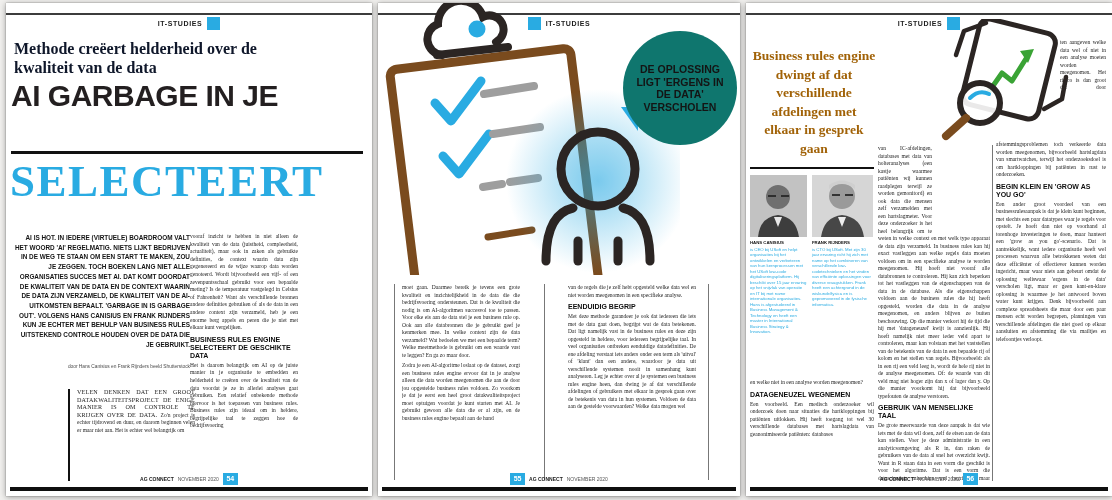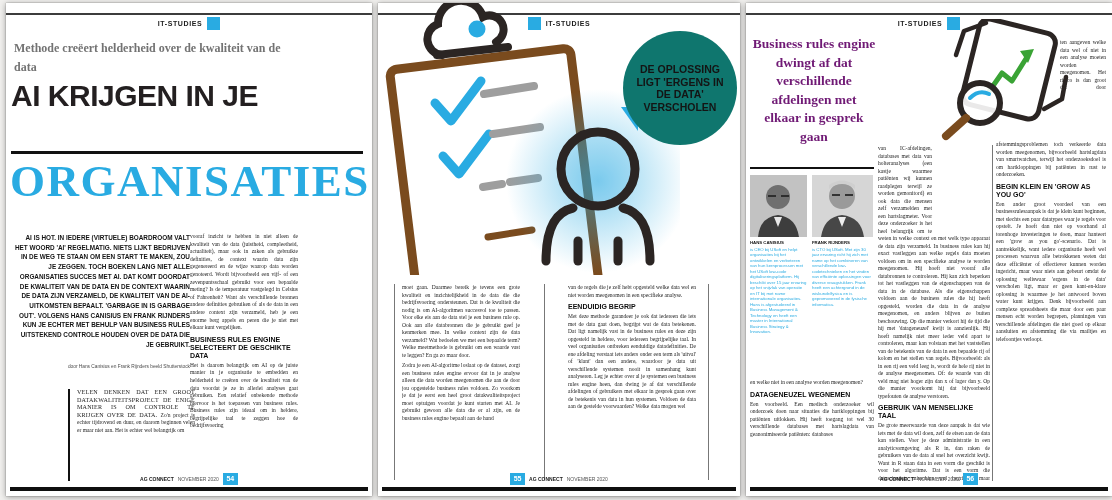--- a/index.html
+++ b/index.html
@@ -17,21 +17,21 @@
   #p56{left:746px;width:366px;}
 
   .toprule{position:absolute;left:0;right:0;top:10px;height:1.5px;background:#3c3c3c;}
   .botrule{position:absolute;left:4px;right:4px;top:484px;height:3.5px;background:#0f0f0f;}
   .hdr{position:absolute;top:14px;left:0;right:0;display:flex;justify-content:center;align-items:center;gap:5px;z-index:6;}
   .hdr-label{font-family:"Liberation Sans",sans-serif;font-size:7px;font-weight:700;letter-spacing:.6px;color:#1c1c1c;}
   .sq{width:13px;height:13px;background:#29ABE2;display:inline-block;}
 
   
   .kicker{position:absolute;left:8px;top:36px;width:292px;margin:0;
-    font-size:12px;line-height:19px;font-weight:700;color:#737373;}
+    font-size:16px;line-height:19px;font-weight:700;color:#0f172a;}
   .title{position:absolute;left:5px;top:77px;margin:0;
     font-family:"Liberation Sans",sans-serif;font-size:30px;line-height:31px;
     font-weight:900;letter-spacing:-.5px;color:#231f20;}
   .title .tl{display:block;}
   .midrule{position:absolute;left:5px;top:148px;width:352px;height:2.5px;background:#111;}
   .title-accent{position:absolute;left:4px;top:152px;
     font-size:45px;font-weight:700;letter-spacing:1.5px;color:#29ABE2;}
   .intro{position:absolute;left:8px;top:230px;width:176px;
     font-family:"Liberation Sans",sans-serif;font-size:6.4px;line-height:9.7px;
     font-weight:700;color:#141414;text-align:right;}
@@ -61,22 +61,22 @@
   .bubble-tail{position:absolute;left:243px;top:104px;width:0;height:0;z-index:4;
     border-top:24px solid #29ABE2;border-left:17px solid transparent;}
   .c55{position:absolute;top:281px;height:197px;overflow:hidden;}
   .c55a{left:24px;width:118px;}
   .c55b{left:190px;width:128px;}
   .c55 p{font-size:5.5px;line-height:7.5px;color:#222;text-align:justify;margin:0 0 3px 0;}
   .vrule{position:absolute;width:1px;background:#777;}
   .v55{top:281px;height:196px;}
 
   
-  .pullquote{position:absolute;left:6px;top:32px;width:124px;text-align:center;
-    font-size:13.5px;line-height:18.5px;font-weight:700;color:#701a75;}
+  .pullquote{position:absolute;left:6px;top:44px;width:124px;text-align:center;
+    font-size:13.5px;line-height:18.5px;font-weight:700;color:#a16207;}
   .qrule{position:absolute;left:4px;top:164px;width:124px;height:2px;background:#111;}
   .photos{position:absolute;left:4px;top:172px;display:flex;gap:5px;}
   .cap{position:absolute;top:237px;}
   .cap1{left:4px;width:57px;}
   .cap2{left:66px;width:62px;}
   .cap-name{font-family:"Liberation Sans",sans-serif;font-size:4.3px;font-weight:700;color:#111;margin-bottom:1.5px;}
   .cap-bio{font-family:"Liberation Sans",sans-serif;font-size:4.3px;line-height:5.5px;color:#29ABE2;}
   .c56{position:absolute;overflow:hidden;}
   .c56 p{font-size:5.5px;line-height:7.5px;color:#222;text-align:justify;margin:0 0 3px 0;}
   .c56a{left:4px;top:376px;width:124px;height:102px;}
@@ -93,24 +93,24 @@
 <div class="stage">
 
   <section class="page" id="p54">
     <div class="toprule"></div>
     <div class="hdr">
       <span class="hdr-label">IT-STUDIES</span>
       <span class="sq"></span>
     </div>
     <h2 class="kicker">Methode creëert helderheid over de kwaliteit van de data</h2>
     <h1 class="title">
-      <span class="tl">AI KRIJGEN IN JE</span>
+      <span class="tl">AI GARBAGE IN JE</span>
     </h1>
     <div class="midrule"></div>
-    <div class="title-accent">ORGANISATIES</div>
+    <div class="title-accent">SELECTEERT</div>
     <div class="intro">AI IS HOT. IN IEDERE (VIRTUELE) BOARDROOM VALT HET WOORD 'AI' REGELMATIG. NIETS LIJKT BEDRIJVEN IN DE WEG TE STAAN OM EEN START TE MAKEN, ZOU JE ZEGGEN. TOCH BOEKEN LANG NIET ALLE ORGANISATIES SUCCES MET AI. DAT KOMT DOORDAT DE KWALITEIT VAN DE DATA EN DE CONTEXT WAARIN DE DATA ZIJN VERZAMELD, DE KWALITEIT VAN DE AI-UITKOMSTEN BEPAALT. 'GARBAGE IN IS GARBAGE OUT'. VOLGENS HANS CANISIUS EN FRANK RIJNDERS KUN JE ECHTER MET BEHULP VAN BUSINESS RULES UITSTEKEND CONTROLE HOUDEN OVER DE DATA DIE JE GEBRUIKT.</div>
     <div class="byline">door Hans Canisius en Frank Rijnders beeld Shutterstock</div>
     <div class="colA">
       <p><span class="lead">VELEN DENKEN DAT EEN GROOT DATAKWALITEITSPROJECT DE ENIGE MANIER IS OM CONTROLE TE KRIJGEN OVER DE DATA. </span><span>Zo'n project is echter tijdrovend en duur, en daarom beginnen velen er maar niet aan. Het is echter wel belangrijk om</span></p>
     </div>
     <div class="colB">
       <p>vooraf inzicht te hebben in niet alleen de kwaliteit van de data (juistheid, compleetheid, actualiteit), maar ook in zaken als gebruikte definities, de context waarin data zijn gegenereerd en de wijze waarop data worden genoteerd. Wordt bijvoorbeeld een vijf- of een zevenpuntsschaal gebruikt voor een bepaalde meting? Is de temperatuur vastgelegd in Celsius of Fahrenheit? Want als verschillende bronnen andere definities gebruiken of als de data in een andere context zijn verzameld, heb je een enorme berg appels en peren die je niet met elkaar kunt vergelijken.</p>
       <h3 class="colhead">BUSINESS RULES ENGINE SELECTEERT DE GESCHIKTE DATA</h3>
       <p>Het is daarom belangrijk om AI op de juiste manier in je organisatie te embedden en helderheid te creëren over de kwaliteit van de data voordat je ze in allerlei analyses gaat gebruiken. Een relatief onbekende methode hiervoor is het toepassen van business rules. Business rules zijn ideaal om in heldere, begrijpelijke taal te zeggen hoe de bedrijfsvoering</p>
     </div>

